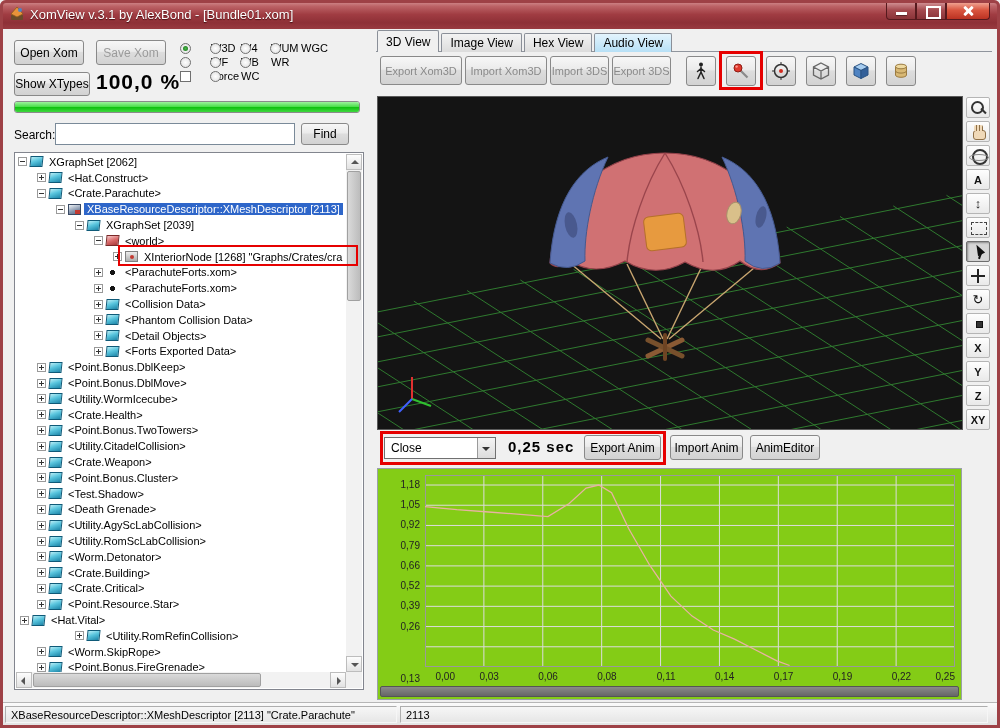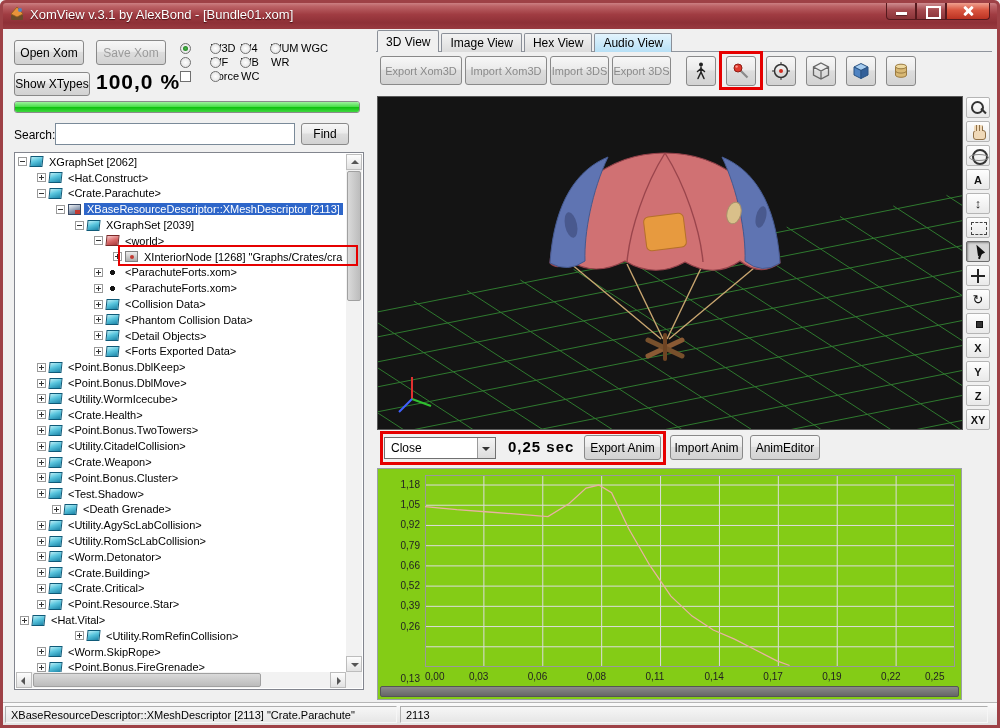--- a/index.html
+++ b/index.html
@@ -123,21 +123,21 @@
   #btn-export-anim { left:584px; top:435px; width:77px; height:25px; }
   #btn-import-anim { left:670px; top:435px; width:73px; height:25px; }
   #btn-animeditor  { left:750px; top:435px; width:70px; height:25px; }
 
   
   #chart { position:absolute; left:377px; top:468px; width:585px; height:232px; background:#84cc16; border:1px solid #9aa0a8; }
   #ylabels { position:absolute; left:0; top:0; width:46px; height:100%; }
   .ylab { position:absolute; right:4px; width:40px; text-align:right; font-size:10px; color:#222; height:12px; line-height:12px; }
   #plot-svg { position:absolute; left:47px; top:6px; }
   #xlabels { position:absolute; left:47px; top:202px; width:530px; height:13px; }
-  .xlab { position:absolute; top:0; width:30px; text-align:left; font-size:10px; color:#222; }
+  .xlab { position:absolute; top:0; width:30px; text-align:right; font-size:10px; color:#222; }
   #chart-scroll { position:absolute; left:2px; right:2px; top:217px; height:11px; background:linear-gradient(#8a8a8a,#666666); border:1px solid #555; border-radius:2px; }
 
   
   #statusbar { position:absolute; left:0; right:0; top:702px; height:23px; background:linear-gradient(#fbfbfb,#e3e3e3); border-top:1px solid #b6b6b6; z-index:50; }
   .scell { position:absolute; top:3px; height:17px; font-size:11px; line-height:16px; padding-left:5px; white-space:nowrap; overflow:hidden;
     border:1px solid; border-color:#aeaeae #f6f6f6 #f6f6f6 #aeaeae; }
   #scell1 { left:5px; width:392px; }
   #scell2 { left:400px; width:588px; }
 
   
@@ -324,21 +324,21 @@
       <div class="trow" style="padding-left: 21px;">
         <span class="tog plus"></span>
         <span class="tico teal"></span>
         <span class="tlabel">&lt;Point.Bonus.Cluster&gt;</span>
       </div>
       <div class="trow" style="padding-left: 21px;">
         <span class="tog plus"></span>
         <span class="tico teal"></span>
         <span class="tlabel">&lt;Test.Shadow&gt;</span>
       </div>
-      <div class="trow" style=" margin-left: 36px;">
+      <div class="trow" style="padding-left: 21px;">
         <span class="tog plus"></span>
         <span class="tico teal"></span>
         <span class="tlabel">&lt;Death Grenade&gt;</span>
       </div>
       <div class="trow" style="padding-left: 21px;">
         <span class="tog plus"></span>
         <span class="tico teal"></span>
         <span class="tlabel">&lt;Utility.AgyScLabCollision&gt;</span>
       </div>
       <div class="trow" style="padding-left: 21px;">

